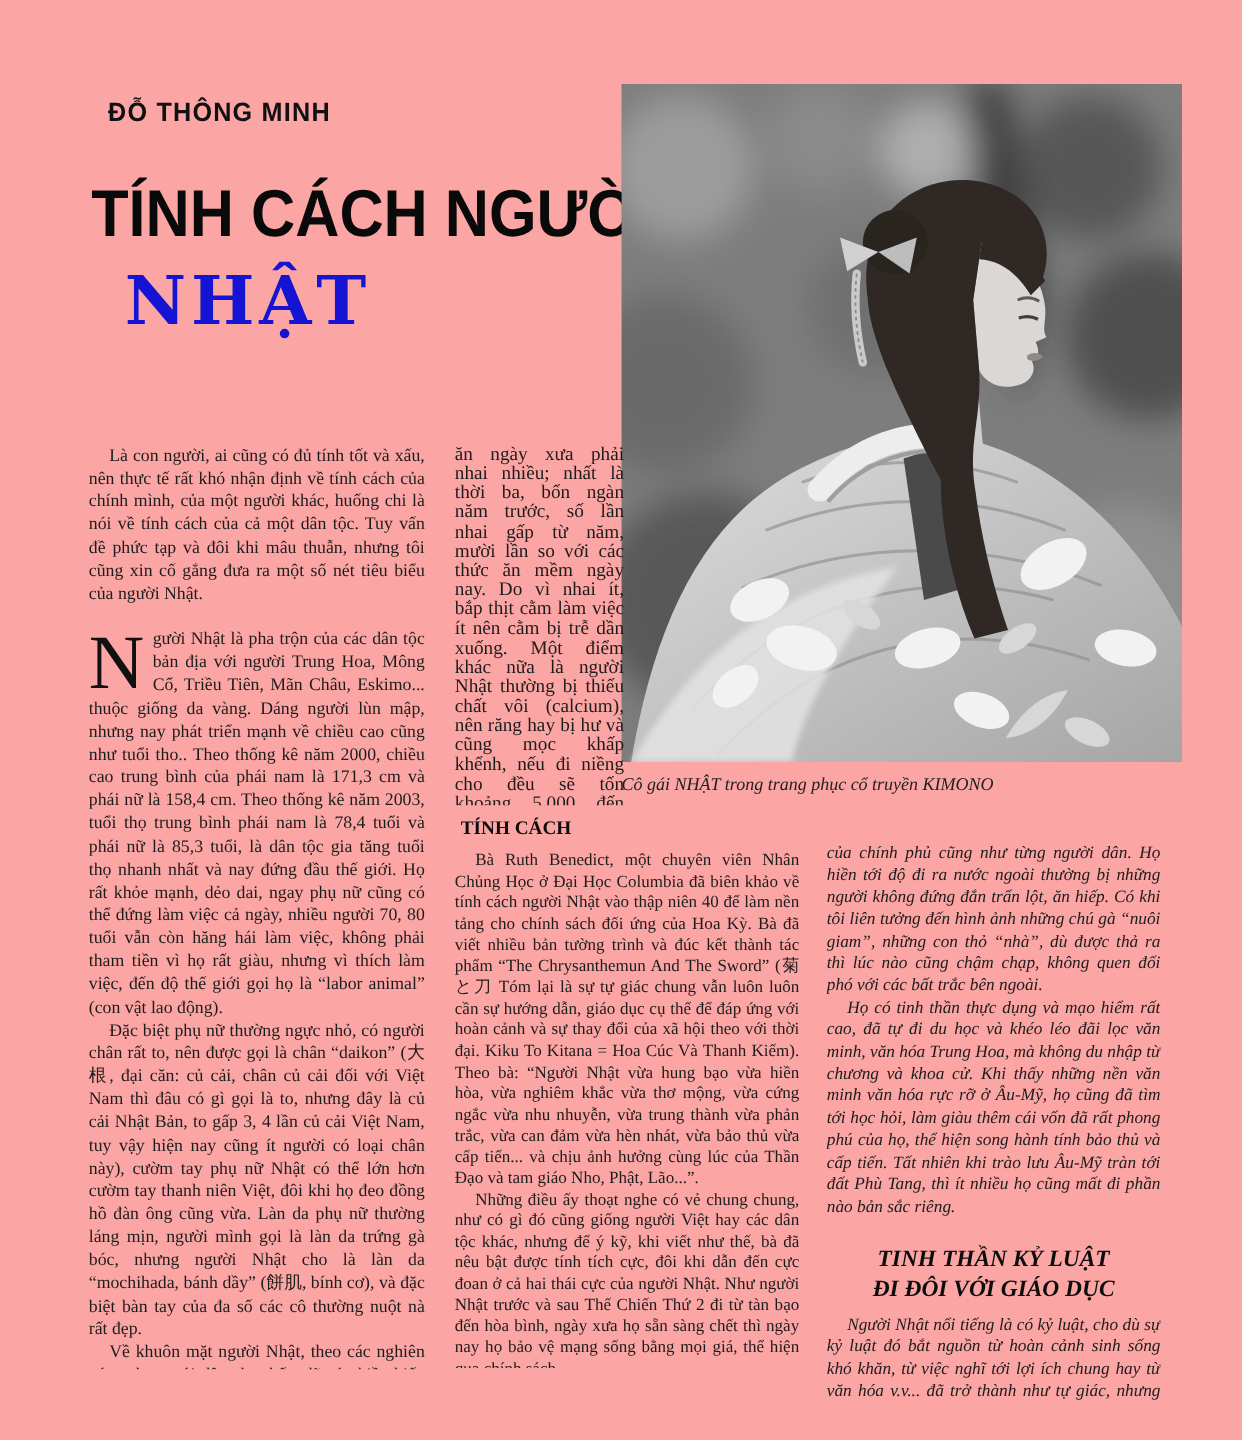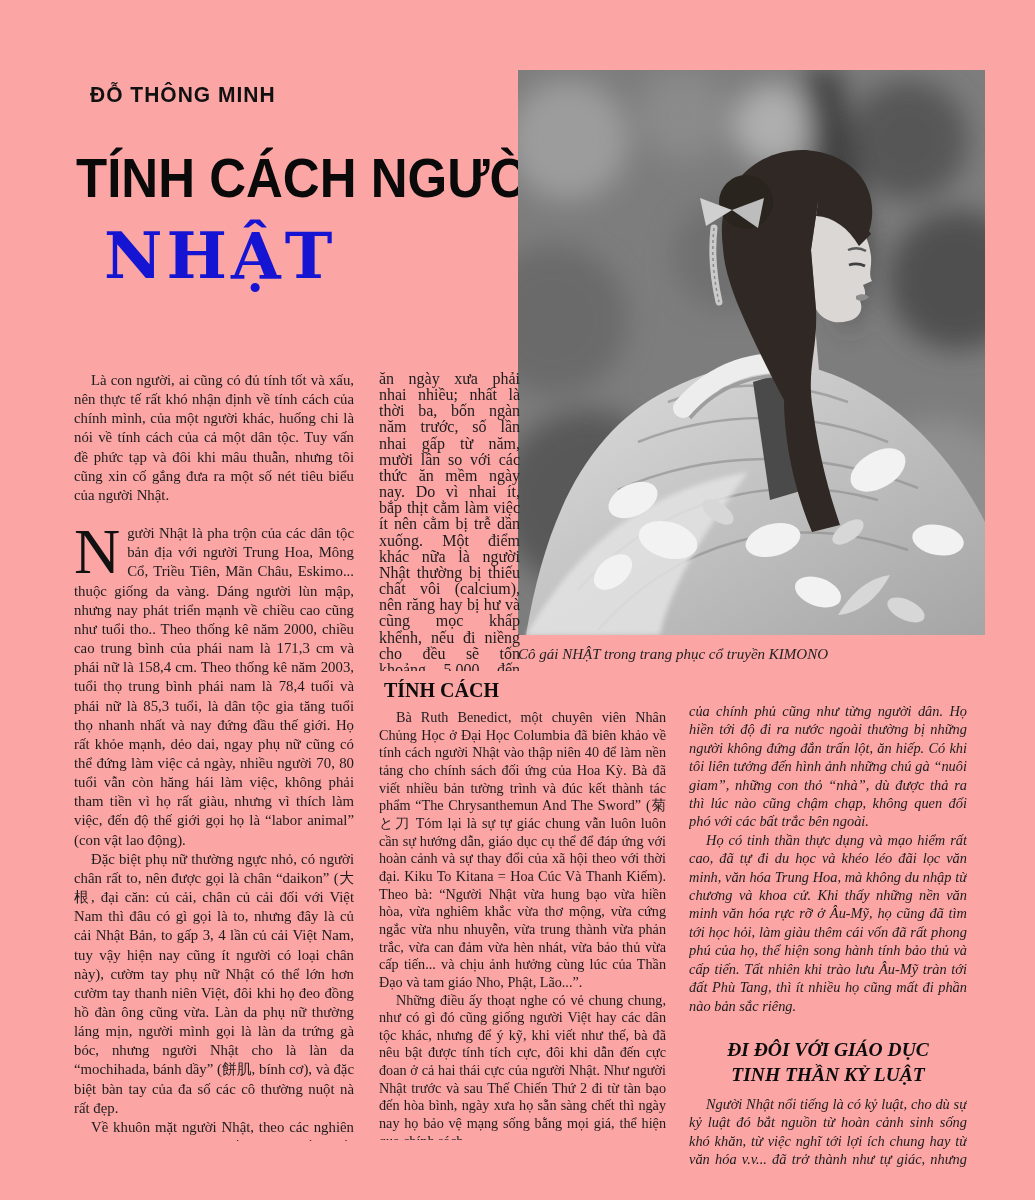--- a/index.html
+++ b/index.html
@@ -16,21 +16,21 @@
   }
   .title1{
     position:absolute;left:76px;top:146px;
     font-family:"Liberation Sans", sans-serif;font-weight:900;
     font-size:51px;letter-spacing:0px;color:#0a0a0a;
     transform:scaleY(1.08);transform-origin:left top;
   }
   .title2{
     position:absolute;left:104px;top:218px;
     font-family:"DejaVu Serif", serif;font-weight:600;
-    font-size:64px;letter-spacing:4px;
+    font-size:56px;letter-spacing:4px;
   }
   .photo{
     position:absolute;left:518px;top:70px;width:467px;height:565px;
     overflow:hidden;background:#7d7d7d;
   }
   .photo svg{display:block;width:100%;height:100%;}
   .caption{
     position:absolute;left:518px;top:646px;width:467px;
     text-align:left;font-style:italic;font-size:15px;color:#222;
   }
@@ -47,21 +47,21 @@
   .col-right{left:689px;top:702px;width:278px;height:465px;
     font-size:14.4px;line-height:18.4px;font-style:italic;}
   .indent{text-indent:17px;}
   .gap-top{margin-top:19px !important;}
   .dropcap{
     float:left;font-size:64px;line-height:52px;
     padding:2px 7px 0 0;font-family:"Liberation Serif", serif;color:#111;
   }
   .sec-head{
     font-family:"Liberation Serif", serif;font-weight:700;
-    font-size:20px;line-height:25px;color:#0d0d0d;text-align:left;
+    font-size:16px;line-height:25px;color:#0d0d0d;text-align:left;
   }
   .sec-head .l1{display:block;margin-left:5px;}
   .sec-head .l2{display:block;margin-left:72px;}
   .sec-head-center{
     font-family:"Liberation Serif", serif;font-weight:700;
     font-size:19.5px;line-height:25px;color:#0d0d0d;
     text-align:center;margin:22px 0 8px 0 !important;
   }
   .sec-head-center span{display:block;}
   .mid-head-block{margin-bottom:6px !important;}
@@ -171,19 +171,19 @@
       <span class="l1">TÍNH CÁCH</span>
     </p>
     <p class="indent">Bà Ruth Benedict, một chuyên viên Nhân Chủng Học ở Đại Học Columbia đã biên khảo về tính cách người Nhật vào thập niên 40 để làm nền tảng cho chính sách đối ứng của Hoa Kỳ. Bà đã viết nhiều bản tường trình và đúc kết thành tác phẩm “The Chrysanthemun And The Sword” (菊と刀 Tóm lại là sự tự giác chung vẫn luôn luôn cần sự hướng dẫn, giáo dục cụ thể để đáp ứng với hoàn cảnh và sự thay đổi của xã hội theo với thời đại. Kiku To Kitana = Hoa Cúc Và Thanh Kiếm). Theo bà: “Người Nhật vừa hung bạo vừa hiền hòa, vừa nghiêm khắc vừa thơ mộng, vừa cứng ngắc vừa nhu nhuyễn, vừa trung thành vừa phản trắc, vừa can đảm vừa hèn nhát, vừa bảo thủ vừa cấp tiến... và chịu ảnh hưởng cùng lúc của Thần Đạo và tam giáo Nho, Phật, Lão...”.</p>
     <p class="indent">Những điều ấy thoạt nghe có vẻ chung chung, như có gì đó cũng giống người Việt hay các dân tộc khác, nhưng để ý kỹ, khi viết như thế, bà đã nêu bật được tính tích cực, đôi khi dẫn đến cực đoan ở cả hai thái cực của người Nhật. Như người Nhật trước và sau Thế Chiến Thứ 2 đi từ tàn bạo đến hòa bình, ngày xưa họ sẵn sàng chết thì ngày nay họ bảo vệ mạng sống bằng mọi giá, thể hiện qua chính sách</p>
   </div>
 
   <div class="col col-right">
     <p>của chính phủ cũng như từng người dân. Họ hiền tới độ đi ra nước ngoài thường bị những người không đứng đắn trấn lột, ăn hiếp. Có khi tôi liên tưởng đến hình ảnh những chú gà “nuôi giam”, những con thỏ “nhà”, dù được thả ra thì lúc nào cũng chậm chạp, không quen đối phó với các bất trắc bên ngoài.</p>
     <p class="indent">Họ có tinh thần thực dụng và mạo hiểm rất cao, đã tự đi du học và khéo léo đãi lọc văn minh, văn hóa Trung Hoa, mà không du nhập từ chương và khoa cử. Khi thấy những nền văn minh văn hóa rực rỡ ở Âu-Mỹ, họ cũng đã tìm tới học hỏi, làm giàu thêm cái vốn đã rất phong phú của họ, thể hiện song hành tính bảo thủ và cấp tiến. Tất nhiên khi trào lưu Âu-Mỹ tràn tới đất Phù Tang, thì ít nhiều họ cũng mất đi phần nào bản sắc riêng.</p>
     <p class="sec-head-center">
+      <span>TINH THẦN KỶ LUẬT</span>
       <span>ĐI ĐÔI VỚI GIÁO DỤC</span>
-      <span>TINH THẦN KỶ LUẬT</span>
     </p>
     <p class="indent">Người Nhật nổi tiếng là có kỷ luật, cho dù sự kỷ luật đó bắt nguồn từ hoàn cảnh sinh sống khó khăn, từ việc nghĩ tới lợi ích chung hay từ văn hóa v.v... đã trở thành như tự giác, nhưng không phải cứ thế thì 100% con người trong xã hội này sẽ trở thành kỷ luật. Mà những người làm luật, những đoàn thể... đều phải suy tính, ghi ra rất chi tiết các quy luật và phổ biến rộng rãi để mọi người tuân theo.</p>
   </div>
 
 </div>
 
 </body></html>

